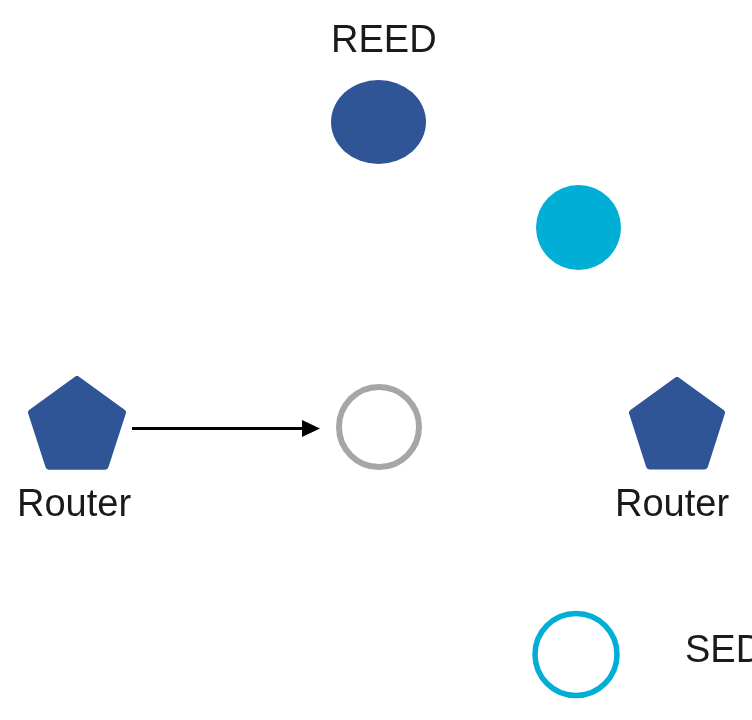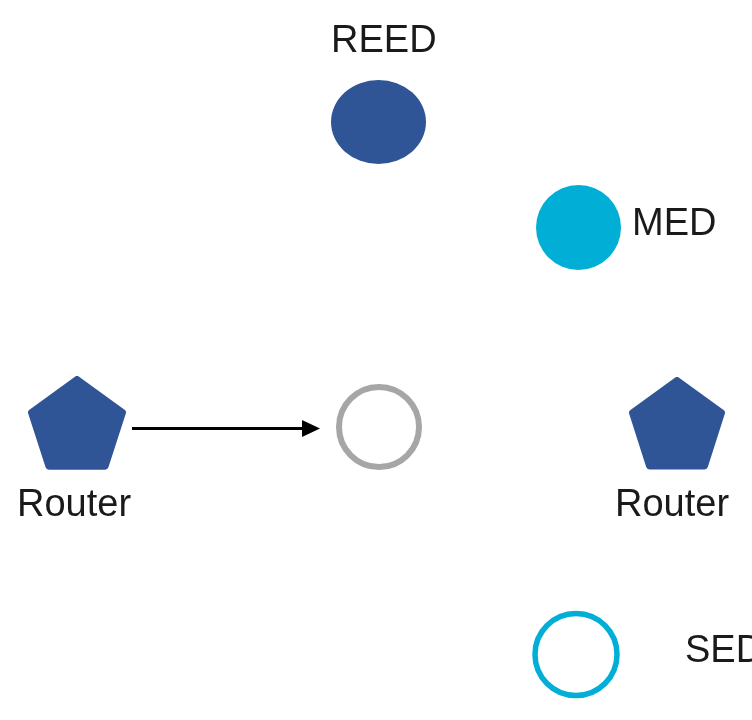--- a/index.html
+++ b/index.html
@@ -72,21 +72,20 @@
       <ellipse cx="47.5" cy="42" rx="47.5" ry="42" fill="#2f5597"></ellipse>
     </svg>
   </div>
 
   <div class="shape" id="med-shape">
     <svg width="85" height="85" viewBox="0 0 85 85" xmlns="http://www.w3.org/2000/svg">
       <circle cx="42.5" cy="42.5" r="42.5" fill="#00aed6"></circle>
     </svg>
   </div>
 
-  <div class="node-label" id="med-label">MED</div>
 
   <div class="shape" id="router-left-shape">
     <svg width="98" height="94" viewBox="0 0 98 94" xmlns="http://www.w3.org/2000/svg">
       <path d="M49 3.5 L94.5 36.5 L77.1 90.2 L20.9 90.2 L3.5 36.5 Z" fill="#2f5597" stroke="#2f5597" stroke-width="7" stroke-linejoin="round"></path>
     </svg>
   </div>
 
   <div class="node-label" id="router-left-label">Router</div>
 
   <div class="shape" id="center-shape">

